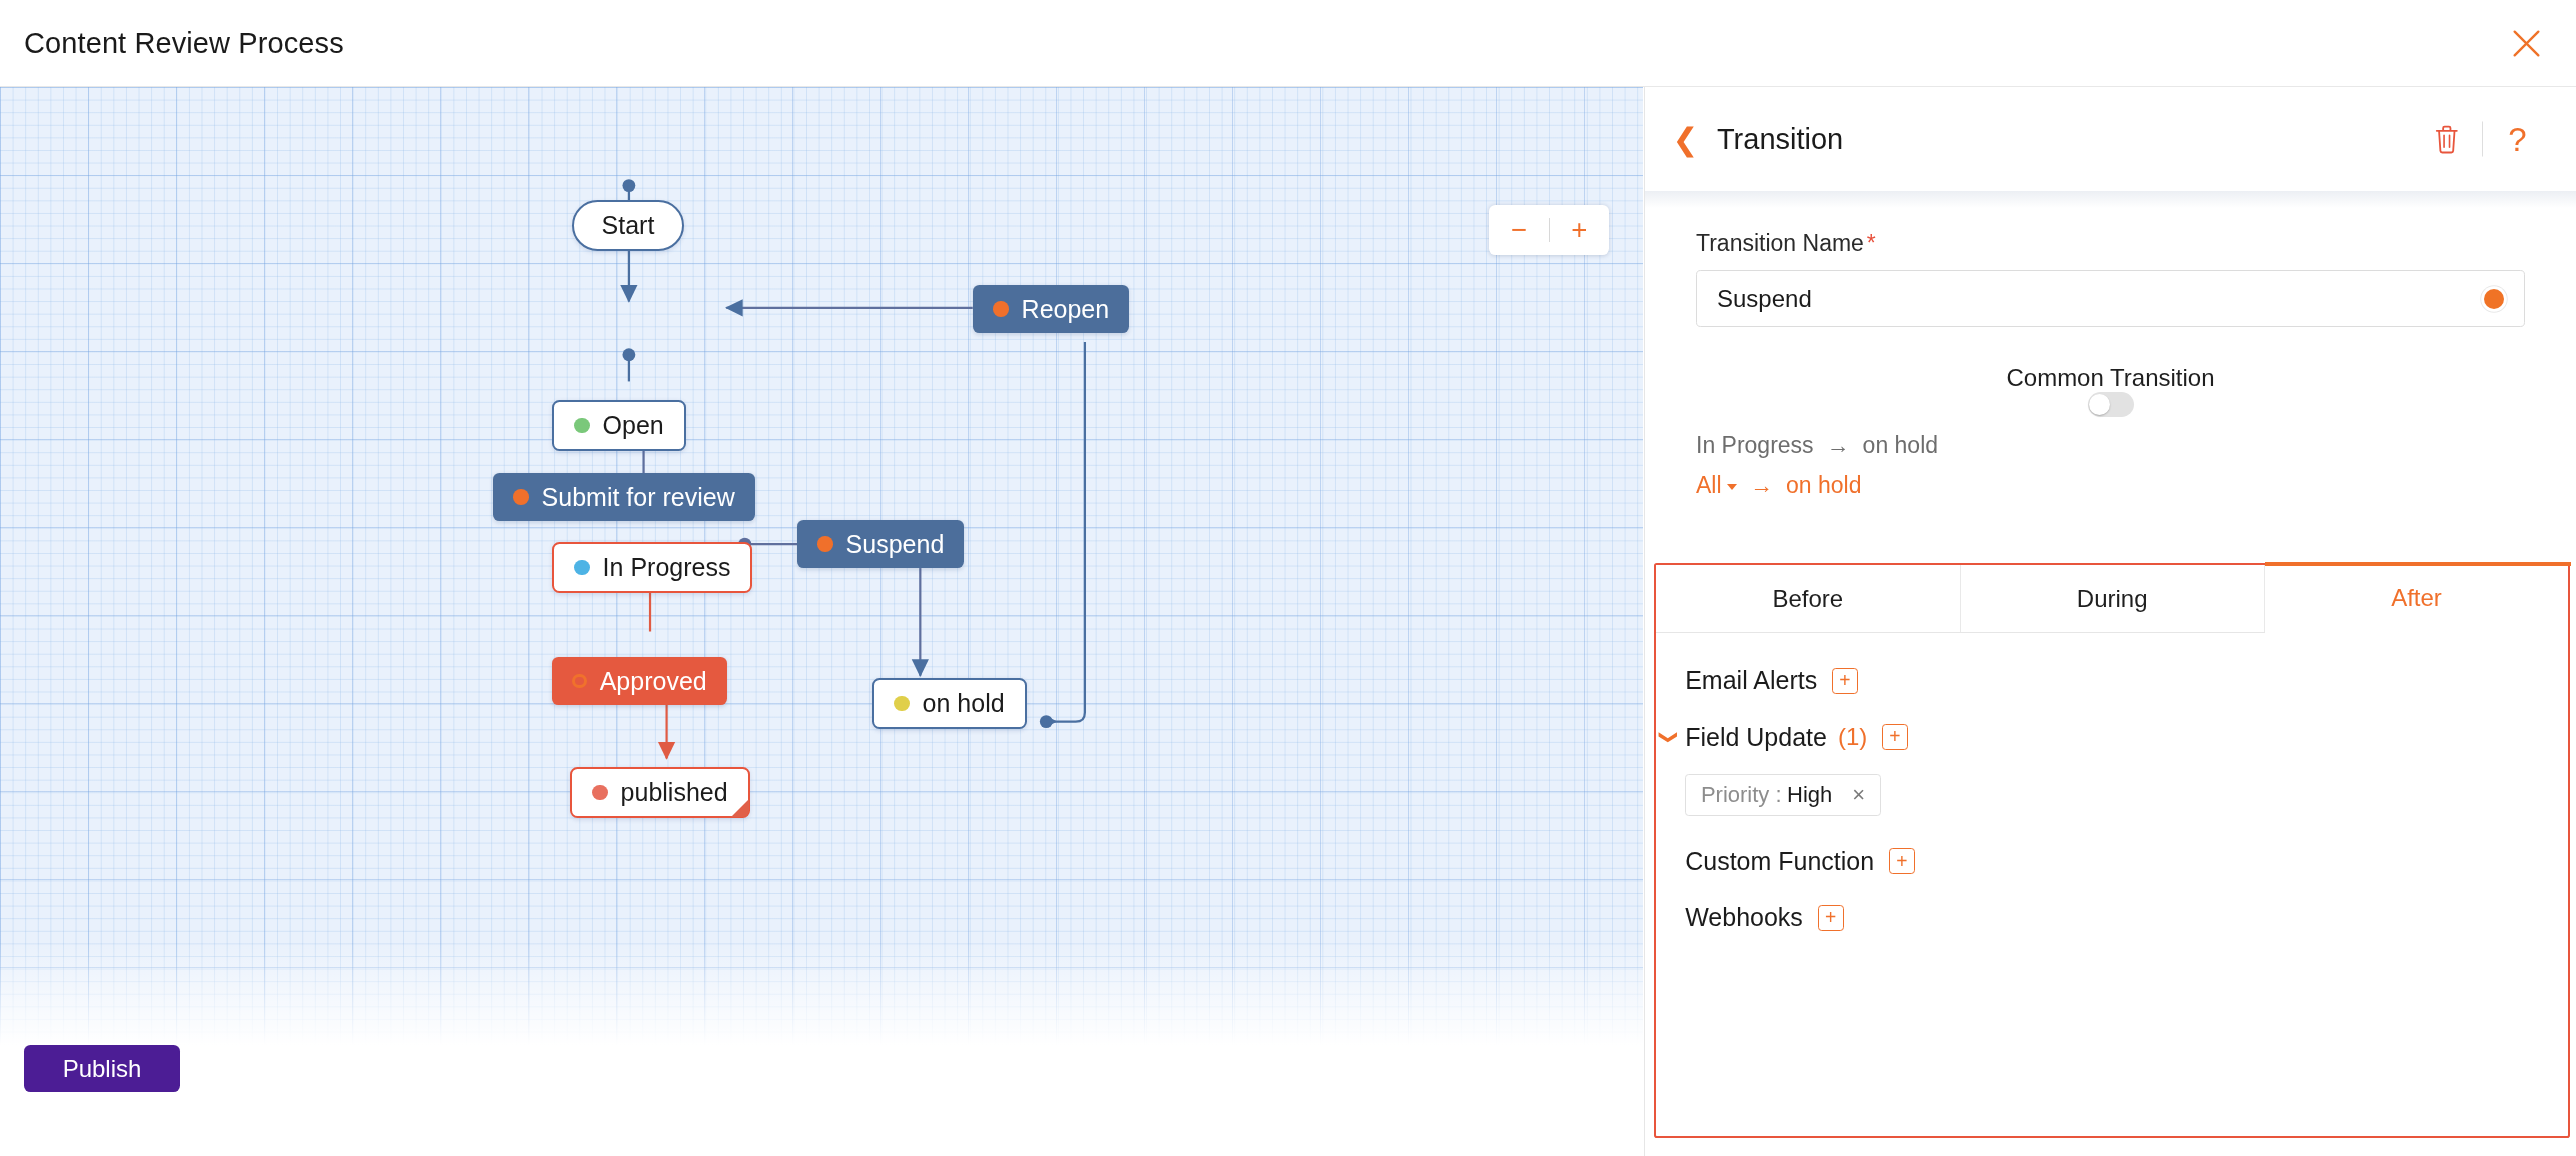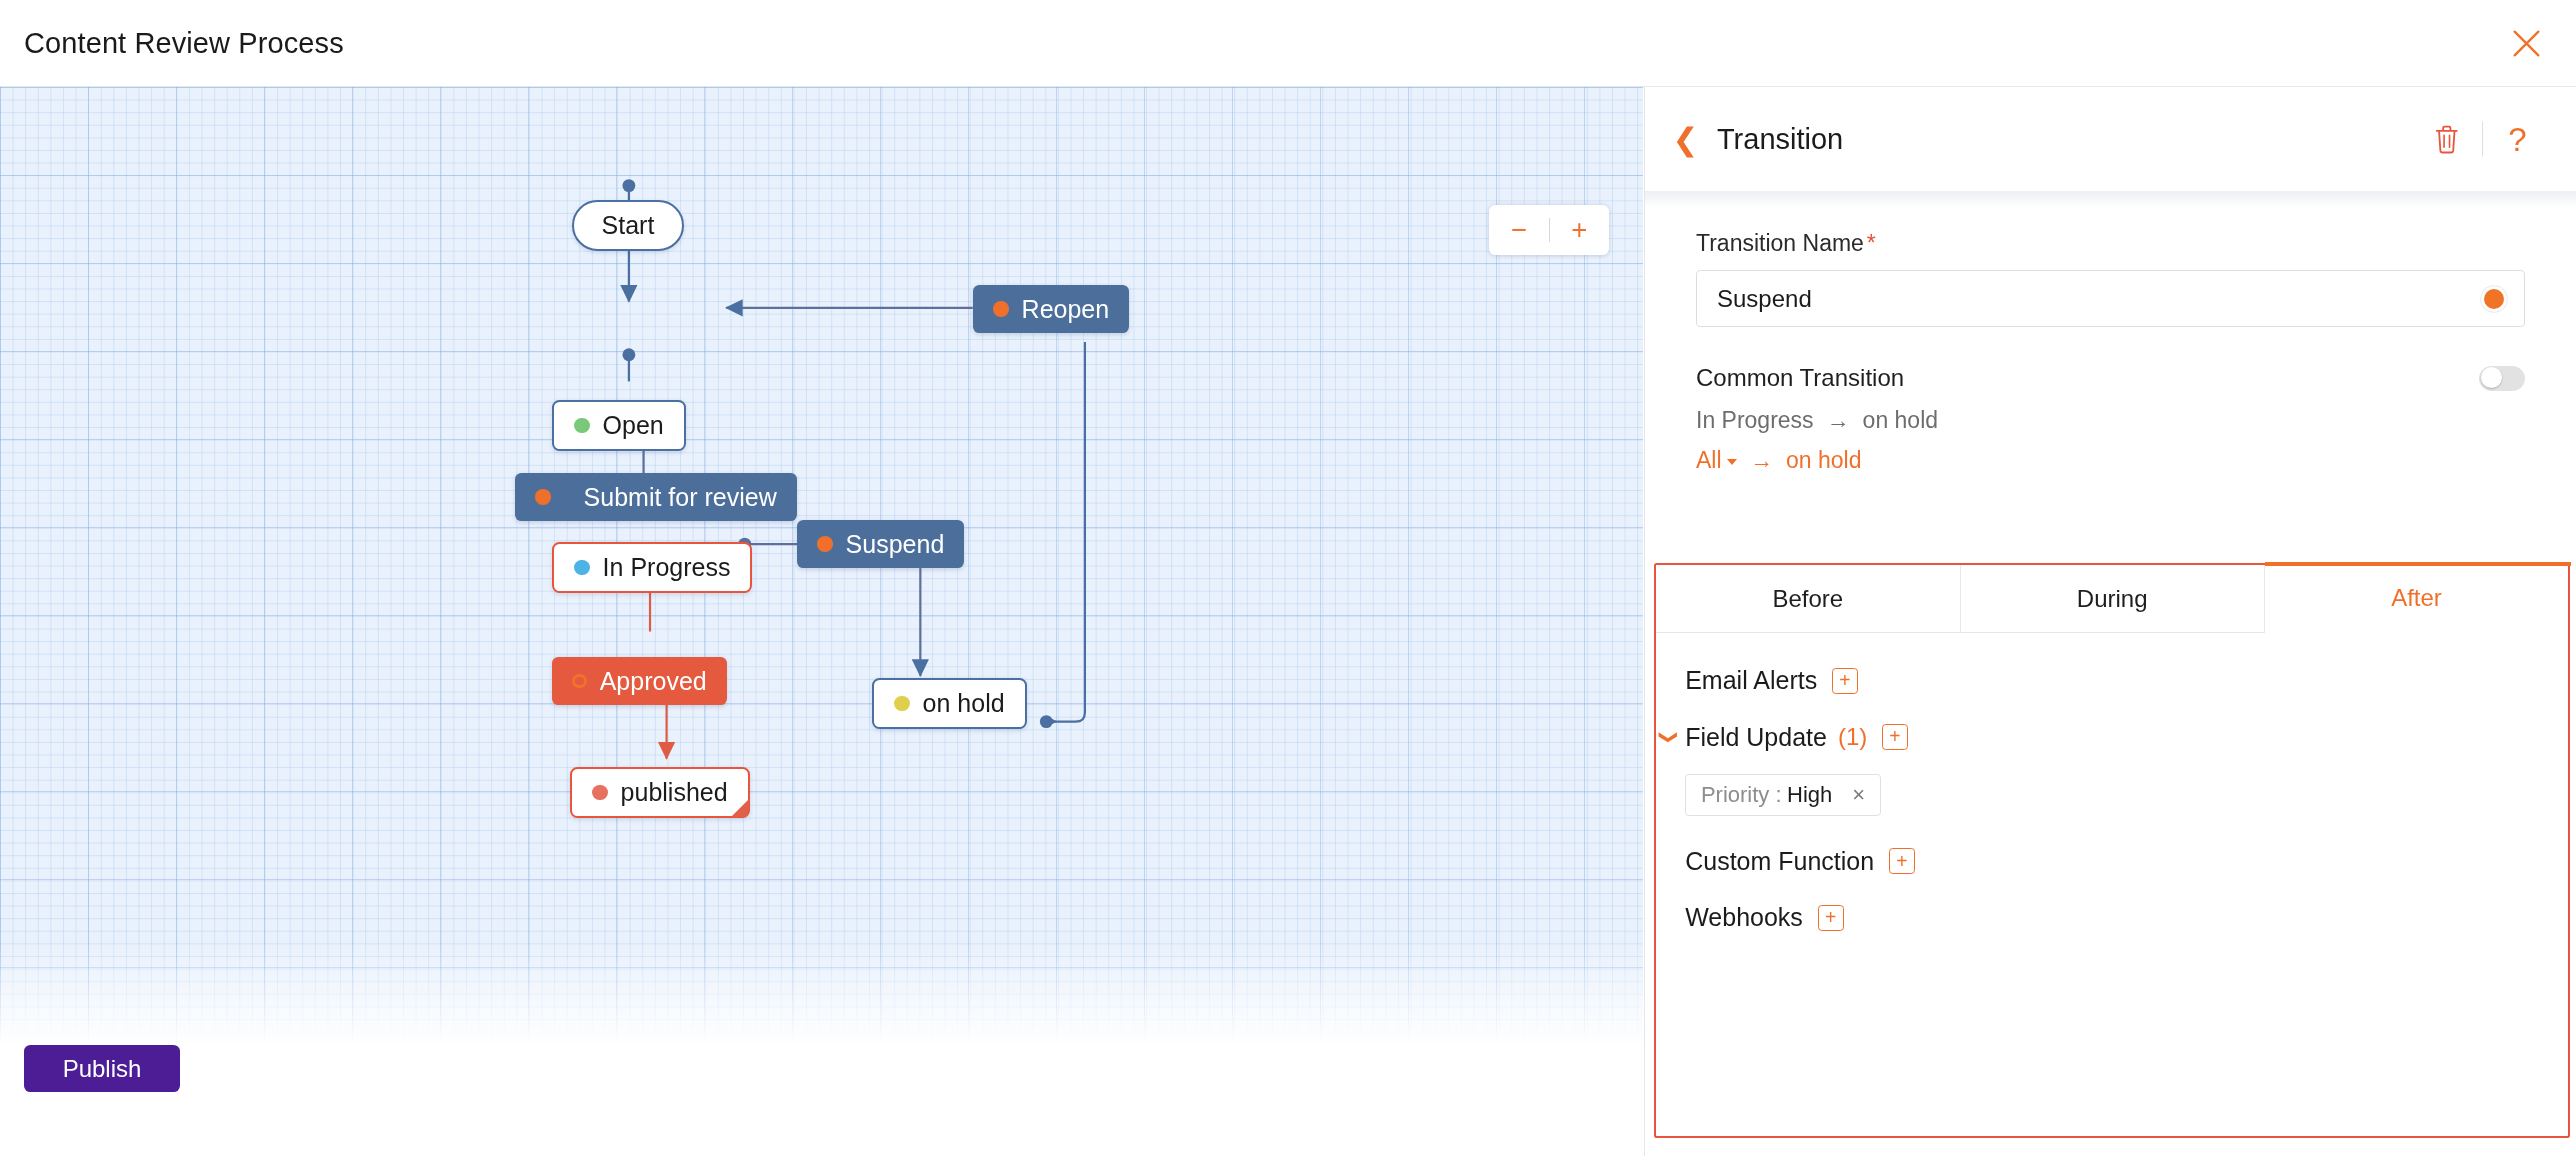--- a/index.html
+++ b/index.html
@@ -203,20 +203,21 @@
   .color-swatch {
     position: absolute; right: 20px; top: 50%; transform: translateY(-50%);
     width: 20px; height: 20px; border-radius: 50%;
     background: #f07326;
     box-shadow: 0 0 0 2.8px #fff, 0 0 0 3.7px #e9e9e9;
   }
 
   .row-between {
     display: flex; align-items: center; justify-content: space-between;
     margin-top: 37px;
+    flex-direction: column;
   }
   .ct-label { font-size: 24px; color: #1f1f1f; }
   .toggle {
     width: 46px; height: 25px; border-radius: 13px;
     background: #e2e2e2; position: relative; cursor: pointer;
     flex: 0 0 auto;
   }
   .toggle .knob {
     position: absolute; left: 1.8px; top: 1.8px;
     width: 21px; height: 21px; border-radius: 50%;
@@ -367,21 +368,21 @@
 
       <div class="node state start" style="left:572px; top:113px;">
         <span class="lbl">Start</span>
       </div>
 
       <div class="node state" style="left:552px; top:313px;">
         <span class="dot" style="background:#7ac87a;"></span>
         <span class="lbl">Open</span>
       </div>
 
-      <div class="node trans blue" style="left:515px; top:386px;gap:20px;">
+      <div class="node trans blue" style="left:493px; top:386px;">
         <span class="dot" style="background:#f0702b;"></span>
         <span class="lbl">Submit for review</span>
       </div>
 
       <div class="node state sel" style="left:552px; top:455px;">
         <span class="dot" style="background:#4db3e5;"></span>
         <span class="lbl">In Progress</span>
       </div>
 
       <div class="node trans red" style="left:552px; top:570px;">

